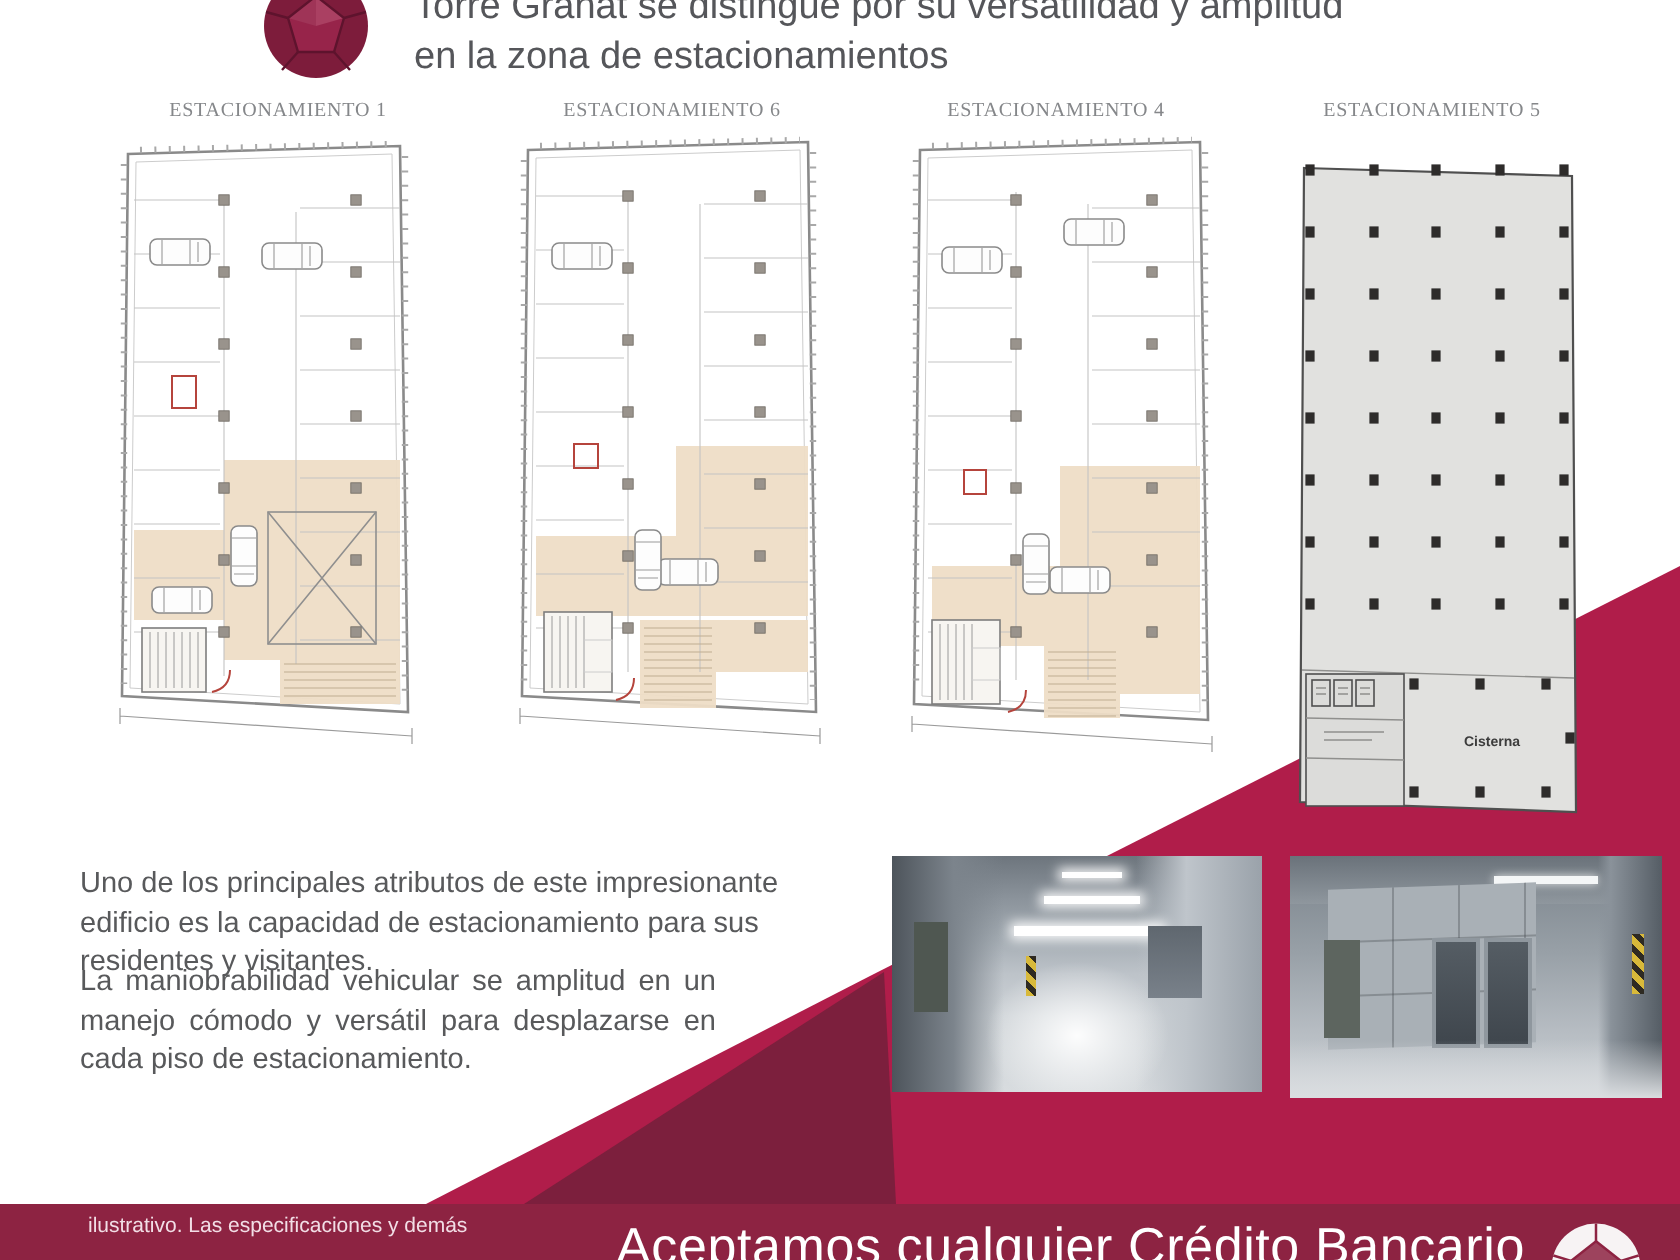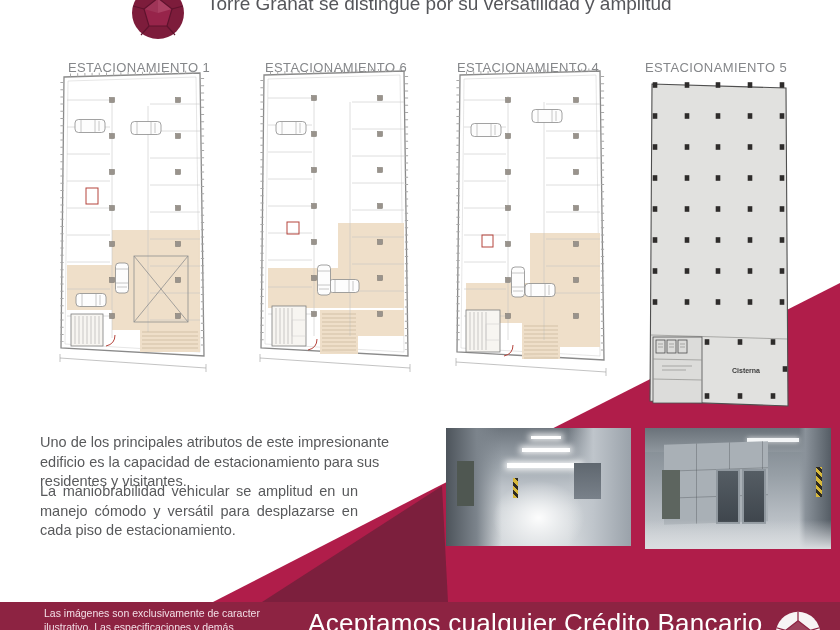--- a/index.html
+++ b/index.html
@@ -8,22 +8,22 @@
 
   
   .bg-svg{position:absolute;left:0;top:0;}
 
   
   .logo-svg{position:absolute;left:131px;top:-14px;}
   .title{position:absolute;left:207px;top:-9px;width:560px;color:#55565a;
          font-size:19px;line-height:25px;font-weight:400;}
 
   
-  .plan-label{position:absolute;top:60px;transform:translateX(-50%);
-              color:#85878a;font-size:13px;letter-spacing:.4px;white-space:nowrap;}
+  .plan-label{position:absolute;top:50px;transform:translateX(-50%);
+              color:#85878a;font-size:10px;letter-spacing:.4px;white-space:nowrap;font-family:Liberation Serif, serif;}
 
   
   .plans-svg{position:absolute;left:0;top:60px;}
   .wallfill{fill:#ffffff;stroke:#8a8a8a;stroke-width:1.3;}
   .wallin{fill:none;stroke:#cccccc;stroke-width:.5;}
   .thin line{stroke:#c3c3c3;stroke-width:.55;}
   .beige{fill:var(--beige);opacity:.95;}
   .hatch line{stroke:#bfae92;stroke-width:.6;}
   .tread line{stroke:#9a9a9a;stroke-width:.5;}
   .ticks{stroke:#a8a8a8;stroke-width:3.2;stroke-dasharray:1 6.2;fill:none;}
@@ -109,20 +109,21 @@
     <polygon points="27,12 41,23 36,40 18,40 13,23" fill="#97244a"></polygon>
     <polygon points="27,12 41,23 27,27" fill="#b04a6b" opacity=".75"></polygon>
     <polygon points="27,12 13,23 27,27" fill="#a23a5c" opacity=".75"></polygon>
     <g stroke="#5e132d" stroke-width="1.2" fill="none">
       <path d="M27,12 L27,1 M41,23 L52,20 M36,40 L44,49 M18,40 L10,49 M13,23 L2,20"></path>
       <polygon points="27,12 41,23 36,40 18,40 13,23"></polygon>
     </g>
   </svg>
   <div class="title">
     <div>Torre Granat se distingue por su versatilidad y amplitud</div>
+    <div>en la zona de estacionamientos</div>
   </div>
 
   <span class="plan-label" style="left:139px">ESTACIONAMIENTO 1</span>
   <span class="plan-label" style="left:336px">ESTACIONAMIENTO 6</span>
   <span class="plan-label" style="left:528px">ESTACIONAMIENTO 4</span>
   <span class="plan-label" style="left:716px">ESTACIONAMIENTO 5</span>
 
   <svg class="plans-svg" width="840" height="360" viewBox="0 0 840 360">
     <defs>
       <g id="car">
@@ -461,21 +462,20 @@
     <div class="layer elev e1"></div>
     <div class="layer elev e2"></div>
     <div class="layer door2"></div>
     <div class="layer rcorr"></div>
     <div class="layer hzd"></div>
     <div class="layer floor"></div>
   </div>
 
   <div class="footer">
     <div class="disclaimer">
-      <div>Las imágenes son exclusivamente de caracter</div>
       <div>ilustrativo. Las especificaciones y demás</div>
     </div>
     <div class="cta">Aceptamos cualquier Crédito Bancario</div>
     <svg class="footer-logo" width="48" height="48" viewBox="0 0 54 54">
       <circle cx="27" cy="27" r="25" fill="#f7f3f4"></circle>
       <g stroke="var(--footer-maroon)" stroke-width="1.4" fill="none">
         <polygon points="27,12 41,23 36,40 18,40 13,23"></polygon>
         <path d="M27,12 L27,2 M41,23 L51,20 M36,40 L44,48 M18,40 L10,48 M13,23 L3,20"></path>
       </g>
       <polygon points="27,12 41,23 27,27 13,23" fill="var(--footer-maroon)" opacity=".85"></polygon>

